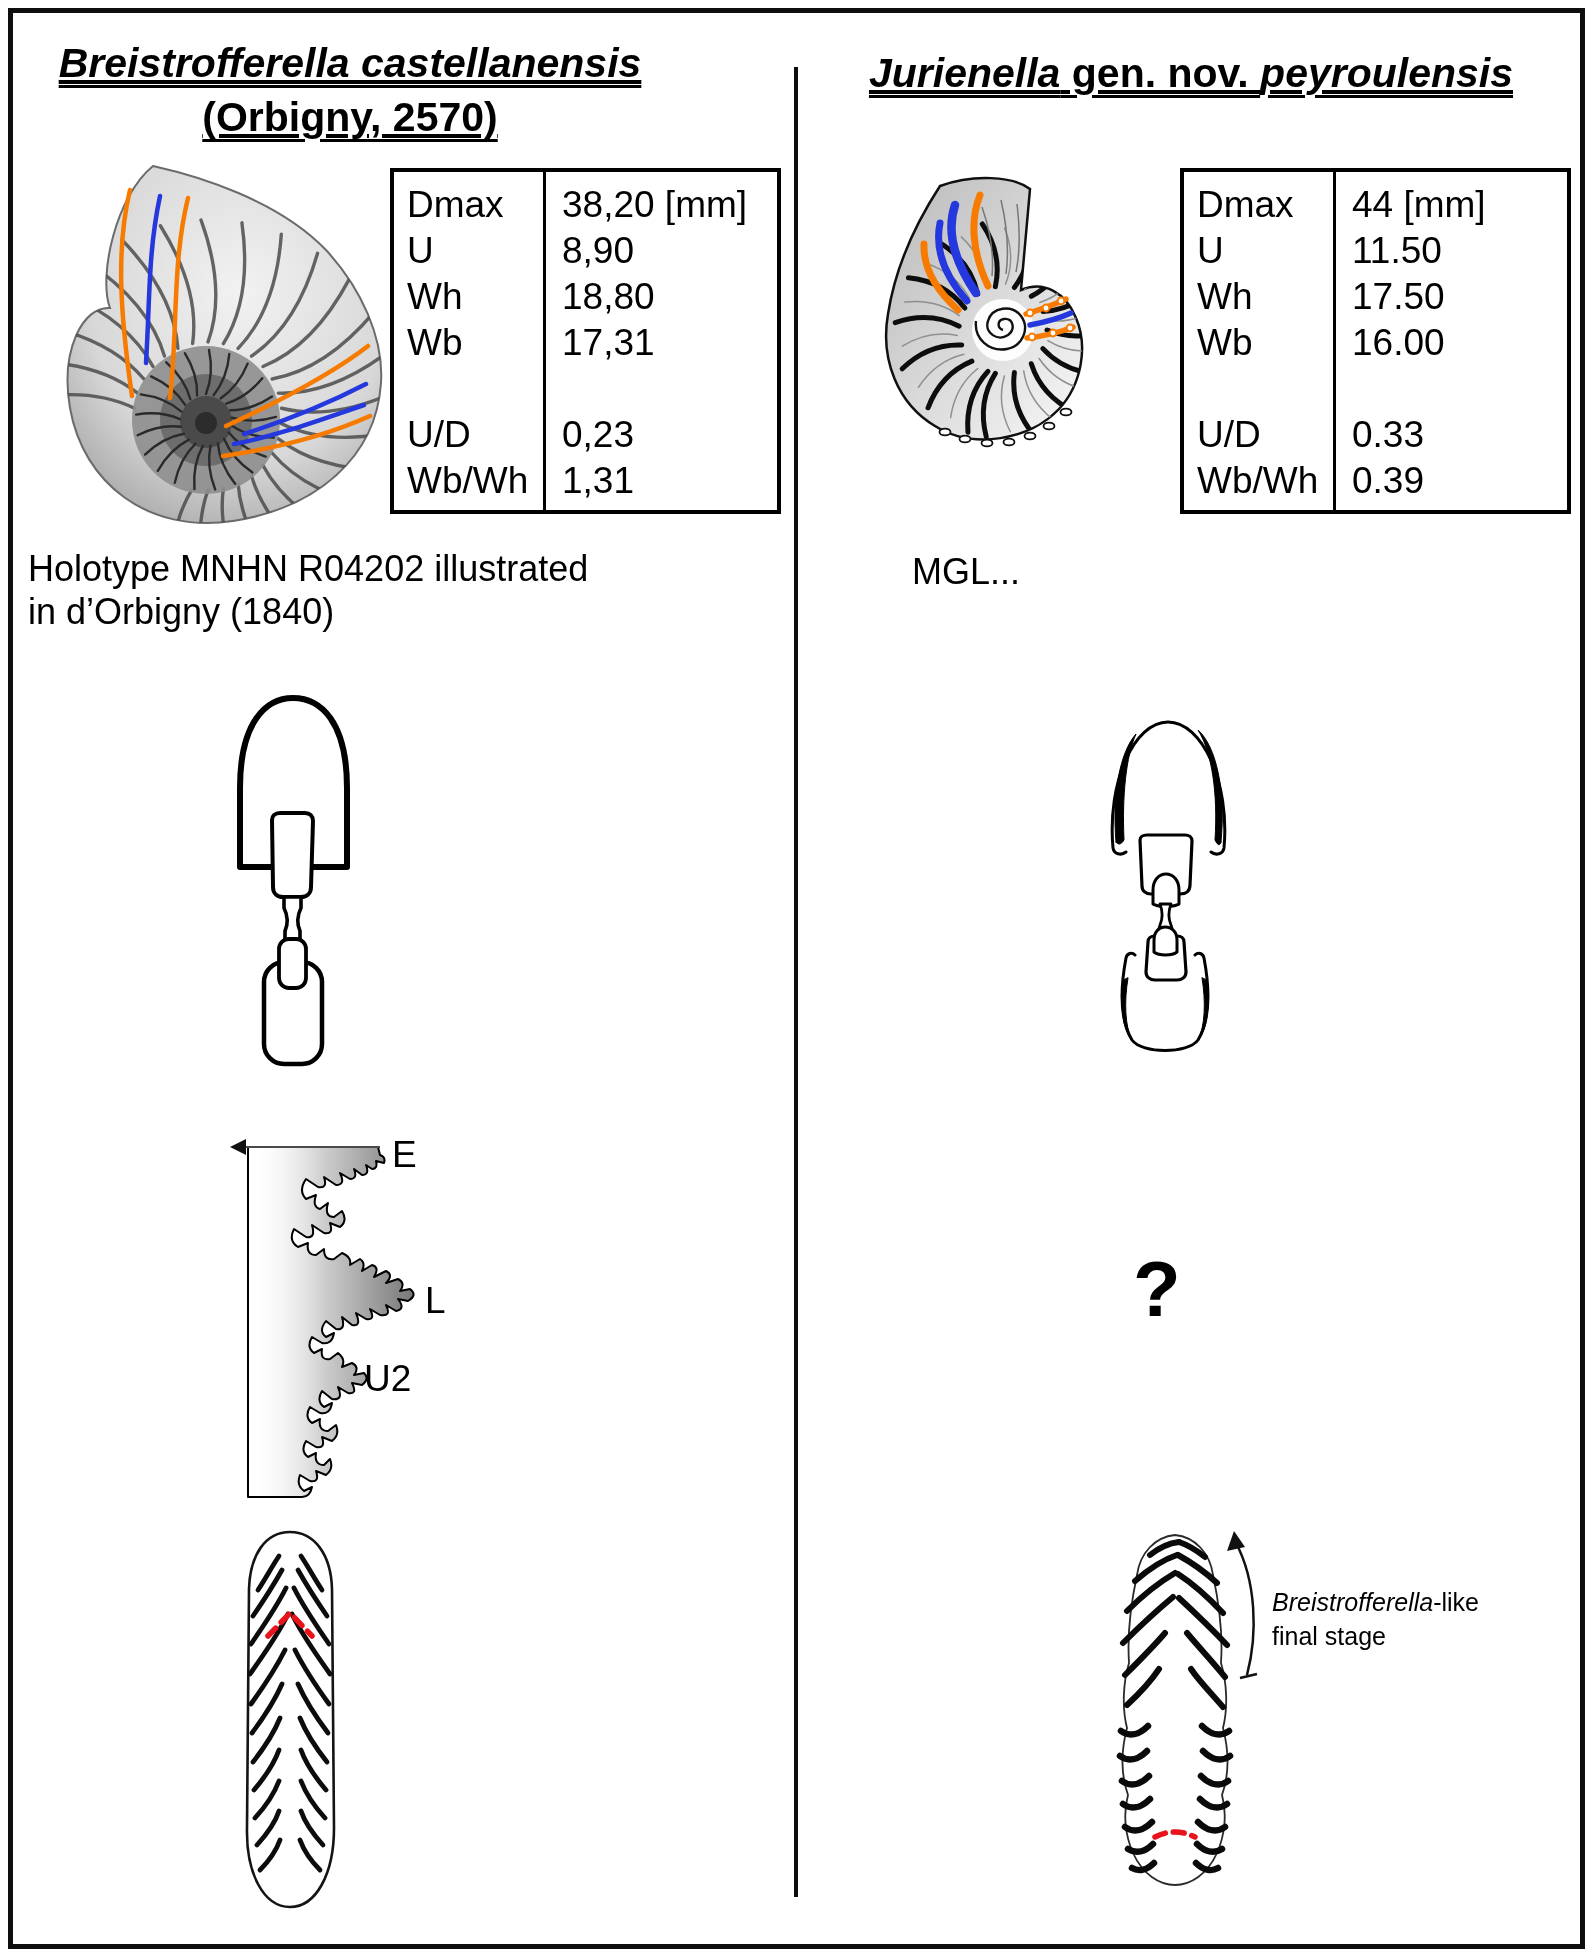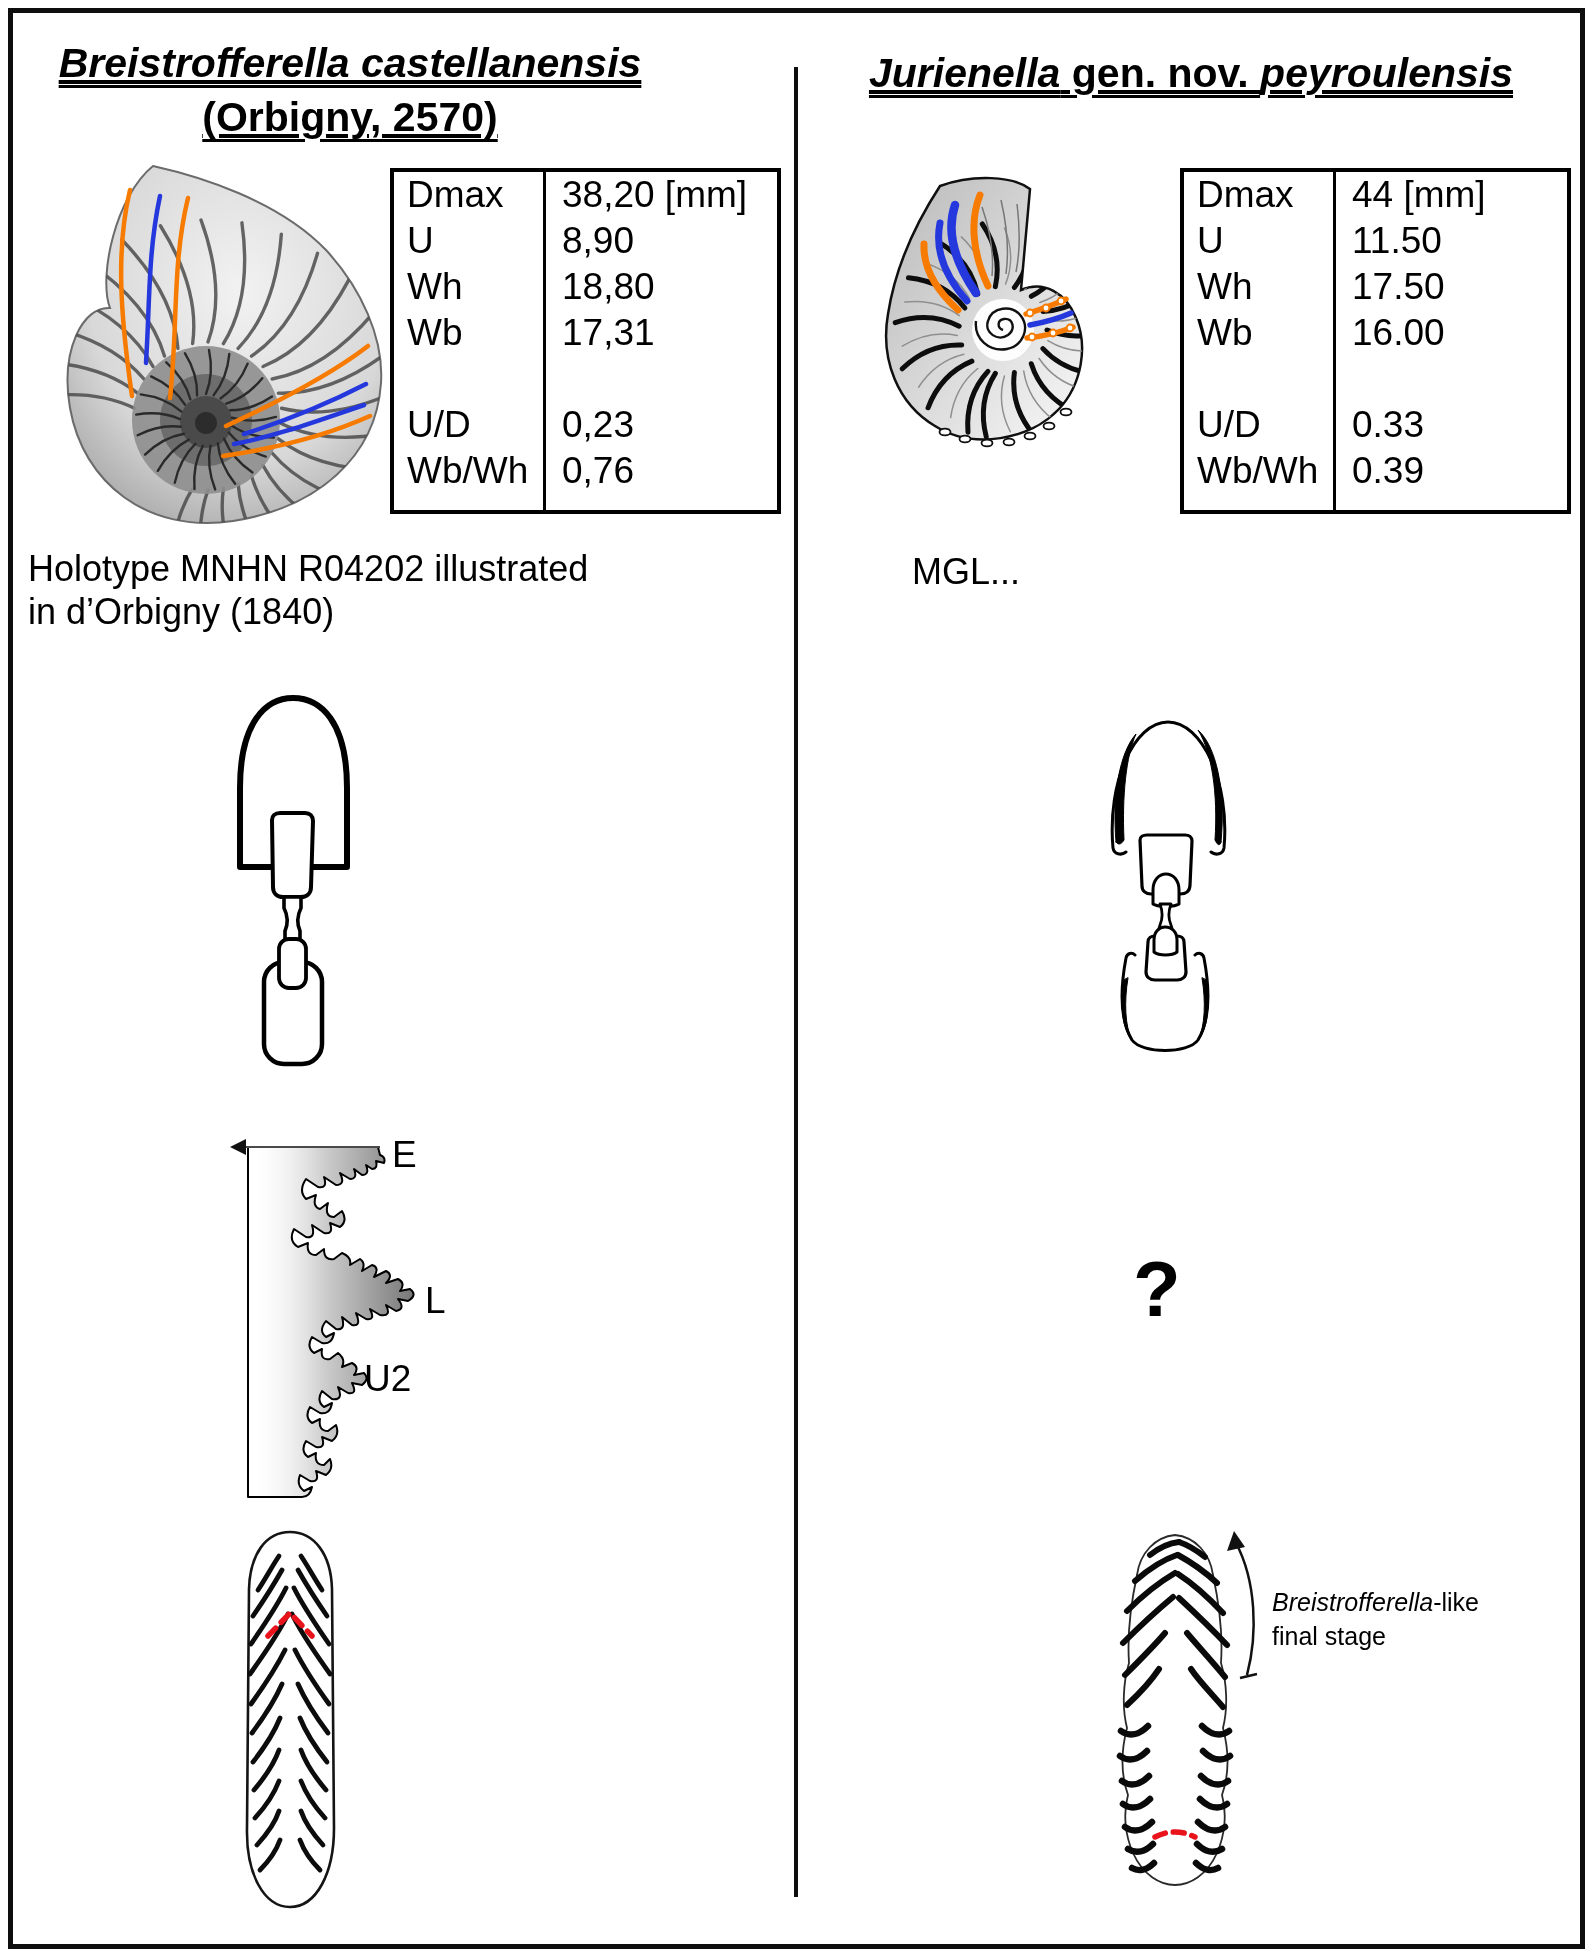--- a/index.html
+++ b/index.html
@@ -11,21 +11,21 @@
   .title{position:absolute;text-align:center;font-weight:bold;font-size:41px;line-height:1.32;text-decoration:underline;}
   .title-left{left:30px;top:36px;width:640px;}
   .title-right{left:815px;top:46px;width:752px;}
   .ul{text-decoration:underline;text-decoration-thickness:3px;text-underline-offset:8px;}
   .it{font-style:italic;}
 
   .mtable{position:absolute;top:168px;width:383px;height:338px;border:4px solid #000;background:#fff;}
   .mtable.t-left{left:390px;}
   .mtable.t-right{left:1180px;}
   .t-divider{position:absolute;left:149px;top:0;bottom:0;width:3px;background:#000;}
-  .t-grid{display:grid;grid-template-columns:149px 1fr;grid-auto-rows:46px;font-size:37px;}
+  .t-grid{display:grid;grid-template-columns:149px 1fr;grid-auto-rows:46px;padding-top:10px;font-size:37px;}
   .t-label{padding-left:13px;line-height:46px;white-space:nowrap;}
   .t-value{padding-left:19px;line-height:46px;white-space:nowrap;}
 
   .caption-left{position:absolute;left:28px;top:547px;width:645px;font-size:36px;line-height:1.2;}
   .caption-right{position:absolute;left:912px;top:551px;font-size:36px;}
 
   .svg-abs{position:absolute;}
   .suture-label{position:absolute;font-size:37px;line-height:1;}
   .lbl-e{left:392px;top:1136px;}
   .lbl-l{left:425px;top:1282px;}
@@ -233,21 +233,21 @@
       <div class="t-value">8,90</div>
       <div class="t-label">Wh</div>
       <div class="t-value">18,80</div>
       <div class="t-label">Wb</div>
       <div class="t-value">17,31</div>
       <div class="t-label"></div>
       <div class="t-value"></div>
       <div class="t-label">U/D</div>
       <div class="t-value">0,23</div>
       <div class="t-label">Wb/Wh</div>
-      <div class="t-value">0,76</div>
+      <div class="t-value">1,31</div>
     </div>
   </div>
 
   <div class="mtable t-right">
     <div class="t-divider"></div>
     <div class="t-grid">
       <div class="t-label">Dmax</div>
       <div class="t-value">44 [mm]</div>
       <div class="t-label">U</div>
       <div class="t-value">11.50</div>

